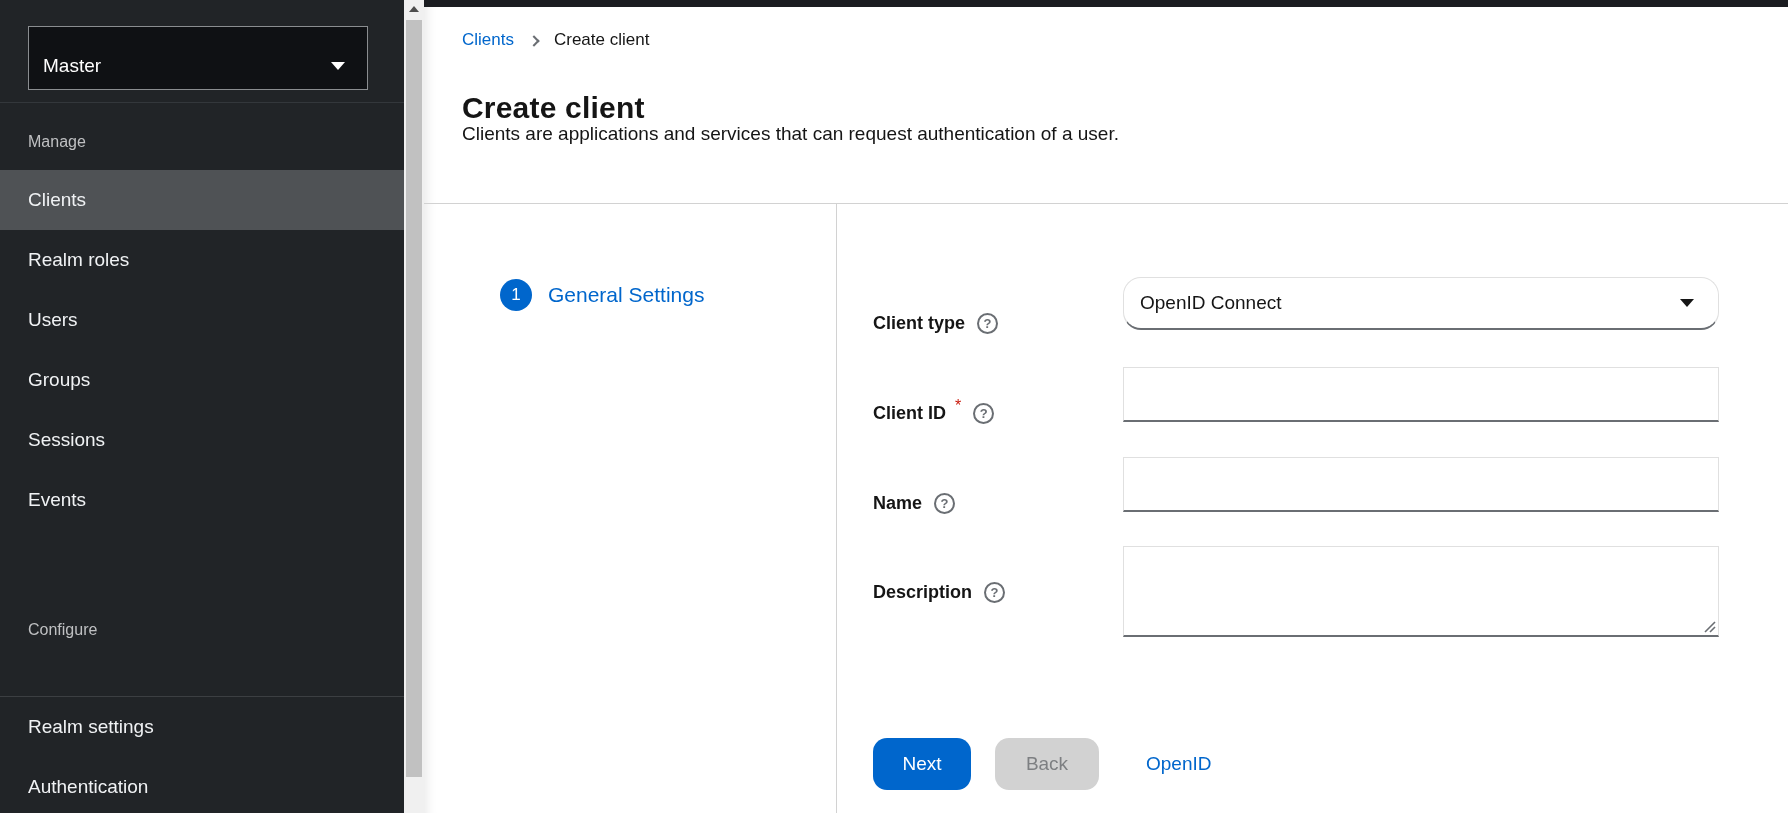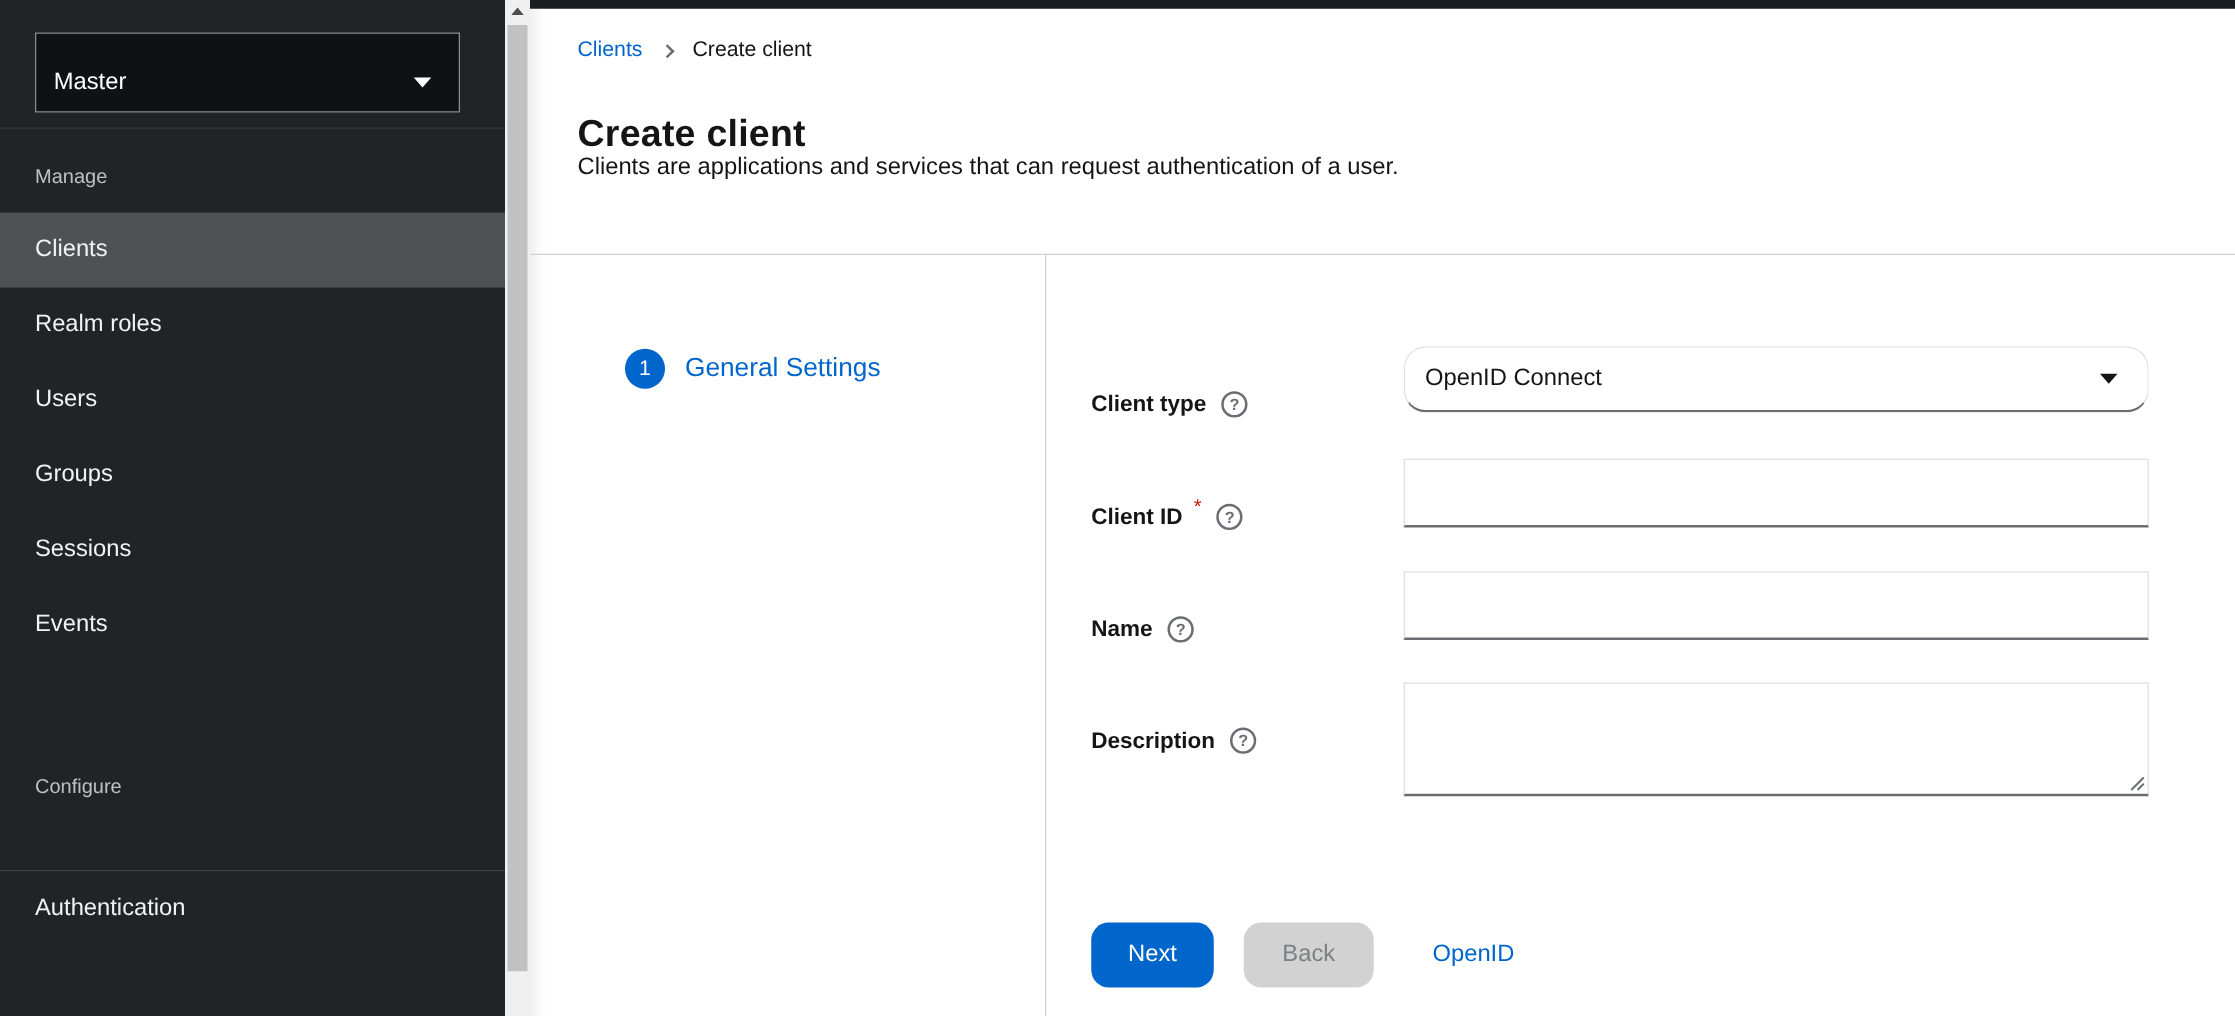--- a/index.html
+++ b/index.html
@@ -189,20 +189,21 @@
       <div class="nav-item">Users</div>
       <div class="nav-item">Groups</div>
       <div class="nav-item">Sessions</div>
       <div class="nav-item">Events</div>
     </div>
 
     <div class="nav-section-title title-configure">Configure</div>
     <div class="configure-divider"></div>
 
     <div class="nav-group group-configure">
+      <div class="nav-item">Realm settings</div>
       <div class="nav-item">Authentication</div>
     </div>
   </div>
 
   <div class="side-scrollbar">
     <div class="scroll-up-btn">
       <span class="tri-up"></span>
     </div>
     <div class="scroll-thumb"></div>
   </div>

